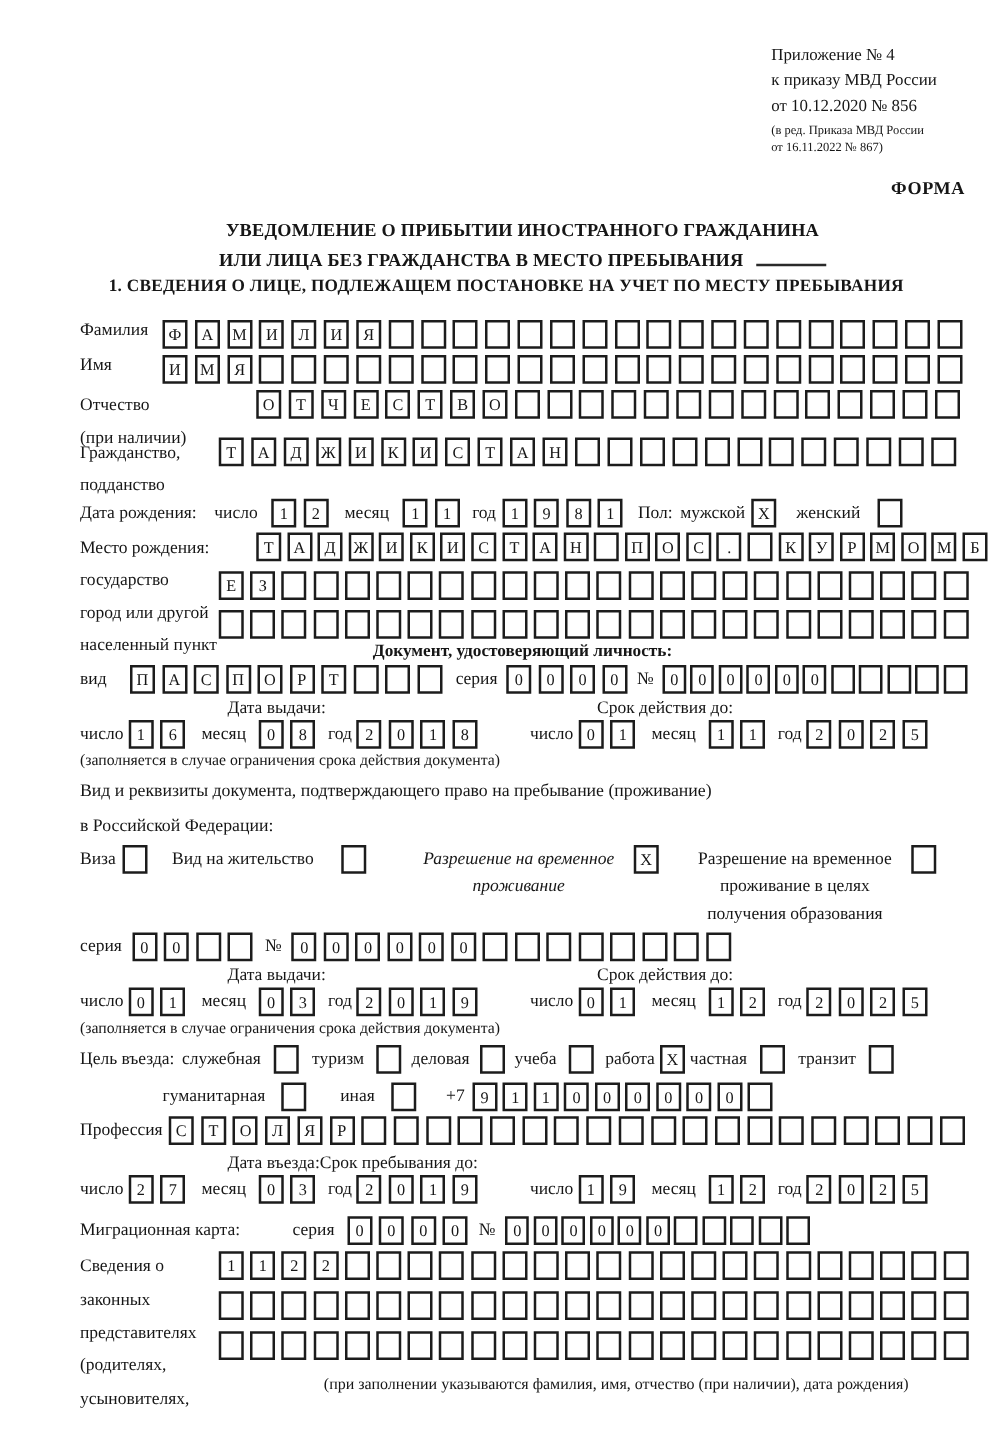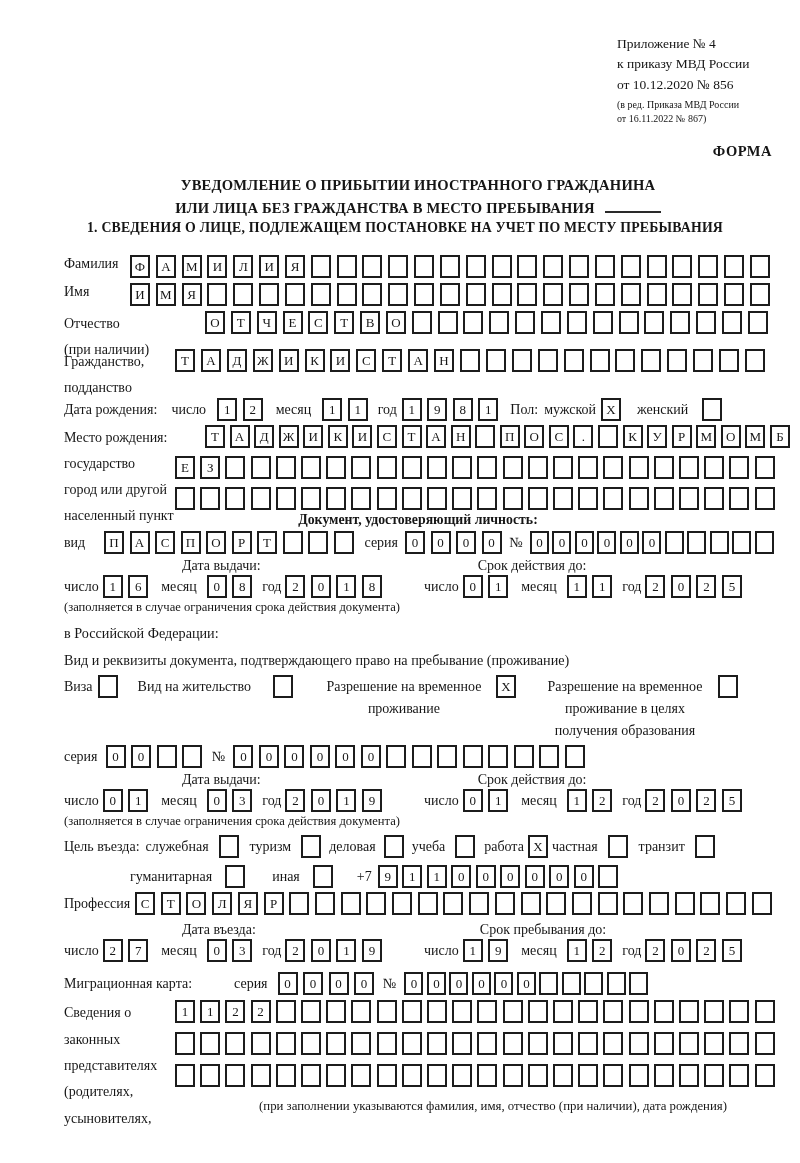--- a/index.html
+++ b/index.html
@@ -375,29 +375,29 @@
     <span class="lbl" style="margin-left:10px;">год</span>
     <span class="grid" style="margin-left:4px;">
           <span class="cell">2</span>
           <span class="cell">0</span>
           <span class="cell">2</span>
           <span class="cell">5</span>
         </span>
   </div>
   <div class="note" style="margin-top:2px;">(заполняется в случае ограничения срока действия документа)</div>
 
+  <div class="lbl" style="margin-top:8px;font-size:14.2px;">Вид и реквизиты документа, подтверждающего право на пребывание (проживание)</div>
   <div class="lbl" style="margin-top:9px;font-size:14.2px;">в Российской Федерации:</div>
-  <div class="lbl" style="margin-top:8px;font-size:14.2px;">Вид и реквизиты документа, подтверждающего право на пребывание (проживание)</div>
 
   <div class="row" style="margin-top:6px;">
     <span class="lbl" style="margin-top:3px;">Виза</span>
     <span class="cb" style="margin-left:5px;"></span>
     <span class="lbl" style="margin-left:20px;margin-top:3px;">Вид на жительство</span>
     <span class="cb" style="margin-left:22px;"></span>
-    <span class="opt-label-c" style="margin-left:27px;width:168px;margin-top:1px;">Разрешение на временное проживание</span>
+    <span class="opt-label-c" style="margin-left:38px;width:168px;margin-top:1px;font-style:italic;">Разрешение на временное проживание</span>
     <span class="cb" style="margin-left:8px;">X</span>
     <span class="opt-label-c" style="margin-left:24px;width:170px;margin-top:1px;">Разрешение на временное проживание в целях получения образования</span>
     <span class="cb" style="margin-left:8px;"></span>
   </div>
 
   <div class="row" style="margin-top:4px;align-items:center;">
     <span class="lbl">серия</span>
     <span class="grid" style="margin-left:8px;">
           <span class="cell">0</span>
           <span class="cell">0</span>
@@ -529,21 +529,21 @@
           <span class="cell"></span>
           <span class="cell"></span>
           <span class="cell"></span>
           <span class="cell"></span>
           <span class="cell"></span>
         </div>
   </div>
 
   <div class="date-hdr" style="margin-top:7px;">
     <span style="margin-left:118px;">Дата въезда:</span>
-    <span style="margin-left:224px;text-align:right;">Срок пребывания до:</span>
+    <span style="text-align:right;">Срок пребывания до:</span>
   </div>
   <div class="row" style="margin-top:1px;align-items:center;">
     <span class="lbl">число</span>
     <span class="grid" style="margin-left:4px;">
           <span class="cell">2</span>
           <span class="cell">7</span>
         </span>
     <span class="lbl" style="margin-left:13px;">месяц</span>
     <span class="grid" style="margin-left:10px;">
           <span class="cell">0</span>

